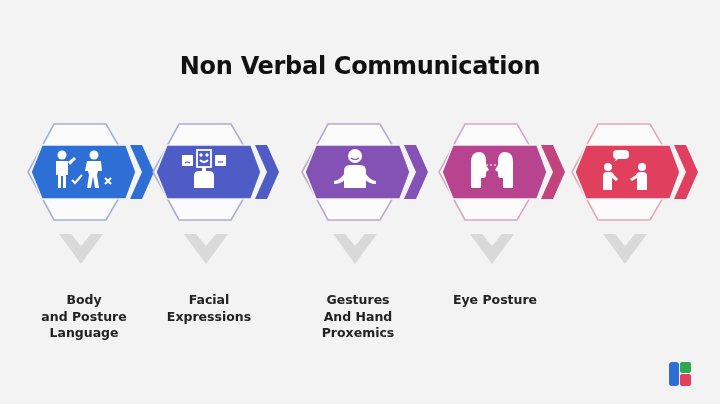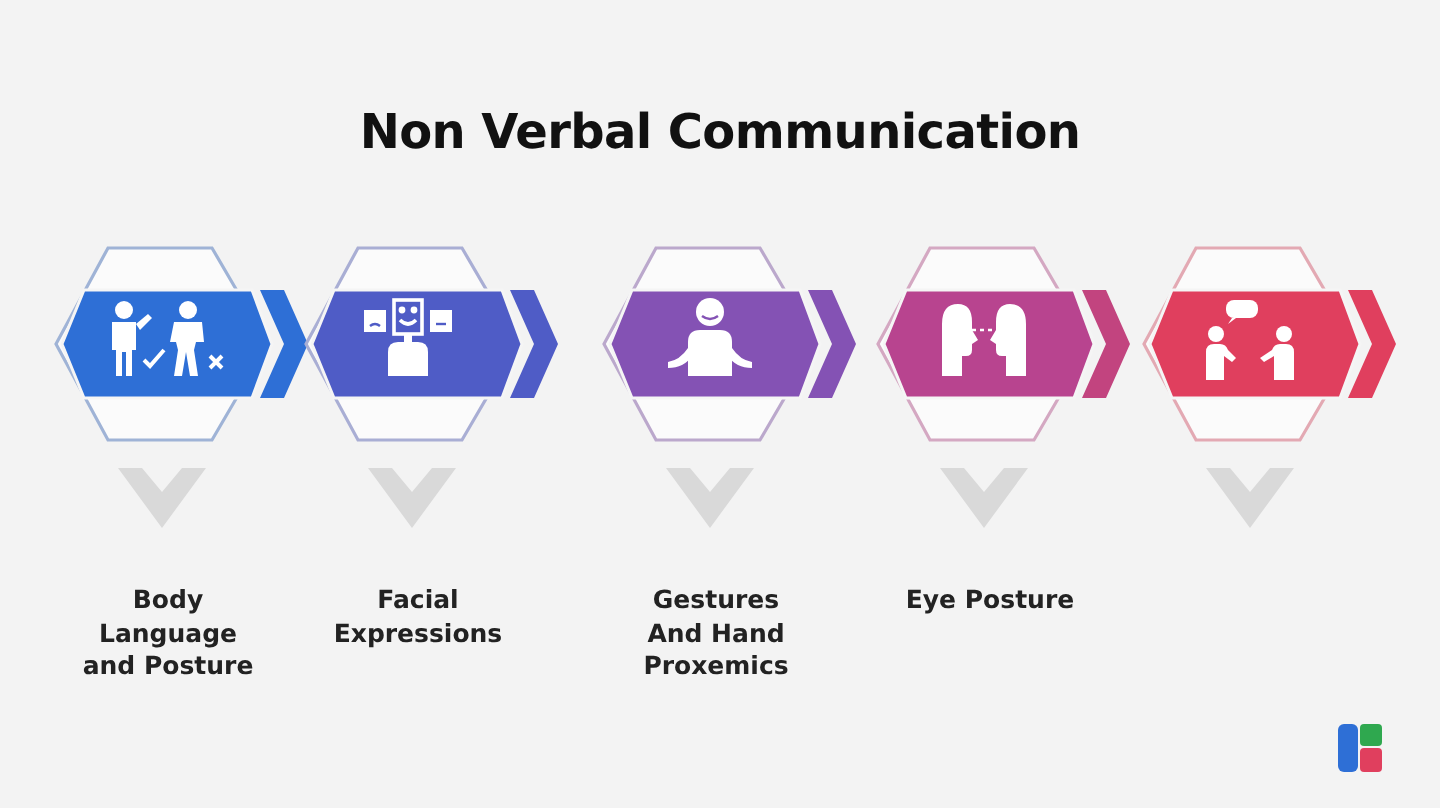--- a/index.html
+++ b/index.html
@@ -46,22 +46,22 @@
       <path d="M61 43 h14 l1 10 h-4 l-1 4 l2 13 h-4 l-2 -12 l-2 12 h-4 l2 -13 l-1 -4 h-3 z"></path>
       <path d="M46 62 l3 3 l7 -8" fill="none" stroke="#fff" stroke-width="2"></path>
       <path d="M79 60 l6 6 M85 60 l-6 6" fill="none" stroke="#fff" stroke-width="2"></path>
     </g>
   </svg>
   <svg class="down" width="44" height="30" viewBox="0 0 44 30">
     <polygon points="0,0 12,0 22,12 32,0 44,0 22,30" fill="#d9d9d9"></polygon>
   </svg>
   <div class="label">
     <div>Body</div>
+    <div>and Posture</div>
     <div>Language</div>
-    <div>and Posture</div>
   </div>
 </div>
 
 <div class="step" style="left:151px;">
   <svg class="hex" width="136" height="112" viewBox="0 0 136 112">
     <polygon points="28,6 80,6 108,54 80,102 28,102 2,54" fill="#fbfbfb" stroke="#a9aed4" stroke-width="1.6"></polygon>
     <polygon points="104,27 116,27 128,54 116,81 104,81 116,54" fill="#4f5cc6"></polygon>
     <polygon points="16,27 100,27 110,54 100,81 16,81 5,54" fill="#4f5cc6" stroke="#f5f5f5" stroke-width="1.5"></polygon>
     <g fill="none" stroke="#fff" stroke-width="1.8">
       <rect x="46" y="32" width="14" height="17" fill="none"></rect>

